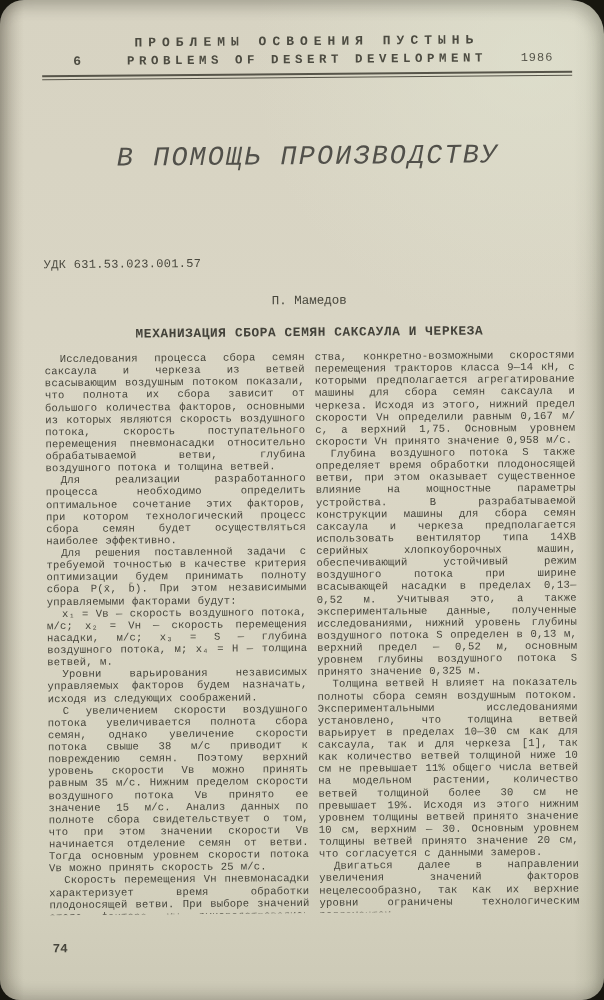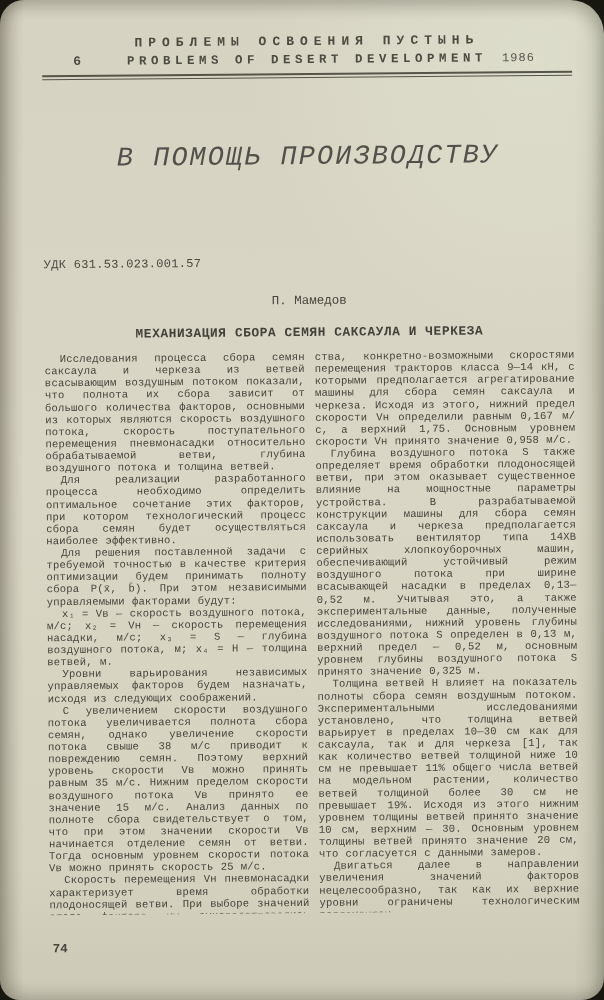--- a/index.html
+++ b/index.html
@@ -37,21 +37,21 @@
   }
   .masthead-row {
     display: grid; grid-template-columns: 70px 1fr 70px;
     align-items: baseline; margin-top: 3px;
   }
   .issue-no { font-size: 13px; font-weight: bold; text-align: center; color: #4c4b41; }
   .masthead-en {
     font-size: 12.5px; font-weight: bold;
     letter-spacing: 4.5px; color: #4c4b41;
   }
-  .year { font-size: 12px; text-align: left; color: #55544a; letter-spacing: 1px; }
+  .year { font-size: 12px; text-align: center; color: #55544a; letter-spacing: 1px; }
   .rule {
     margin-top: 6px; height: 2px;
     border-top: 2px solid #565449;
     border-bottom: 1px solid #565449;
   }
   .section-title {
     margin-top: 64px;
     text-align: center;
     font-style: italic;
     font-size: 27px;

